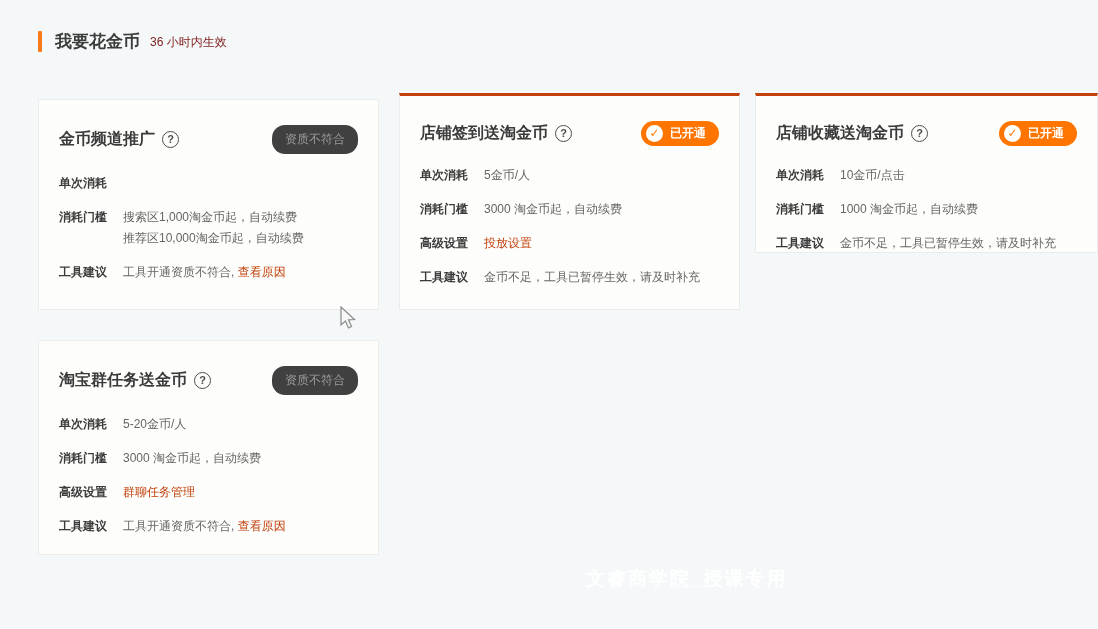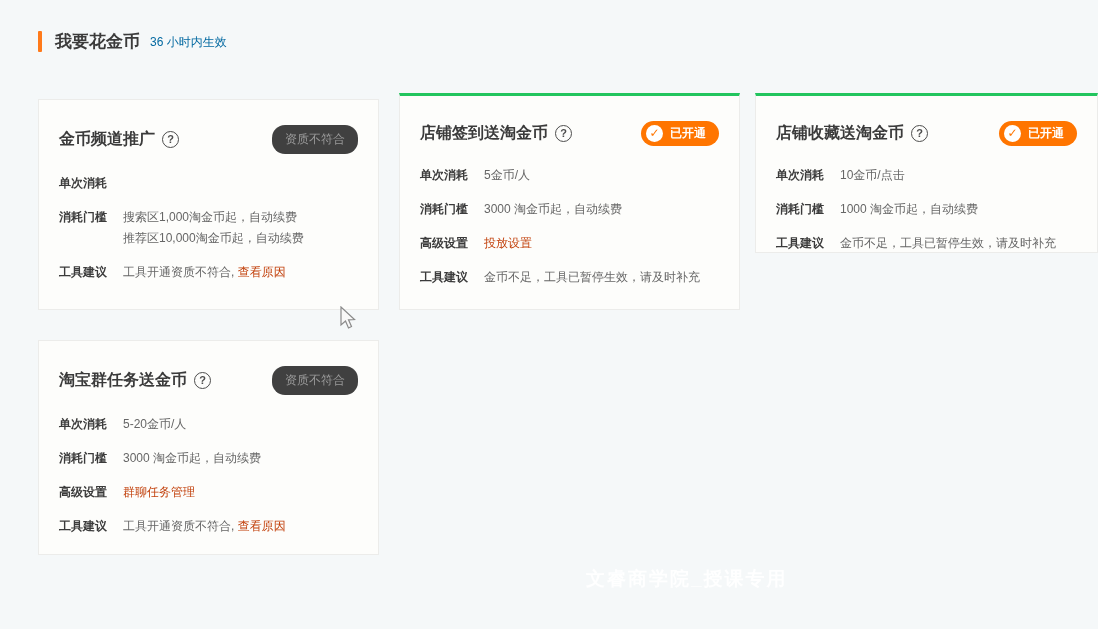--- a/index.html
+++ b/index.html
@@ -5,26 +5,26 @@
   html,body{margin:0;padding:0;}
   body{
     width:1098px;height:629px;position:relative;overflow:hidden;
     background:#f5f8f9;
     font-family:"Liberation Sans","DejaVu Sans",sans-serif;
   }
   
   .page-header{position:absolute;left:38px;top:30px;display:flex;align-items:center;}
   .accent-bar{width:4px;height:21px;background:#ff7a1a;margin-right:13px;border-radius:1px;}
   .page-title{font-size:17px;font-weight:700;color:#3b3b3b;margin:0 10px 0 0;}
-  .page-subtitle{font-size:12px;color:#0369a1;position:relative;top:1px;}
+  .page-subtitle{font-size:12px;color:#7f1d1d;position:relative;top:1px;}
 
   
   .card{position:absolute;background:#fdfdfb;border:1px solid #ececea;box-sizing:border-box;
         padding:25px 20px 18px;}
-  .card.open{border-top:3px solid #22c55e;}
+  .card.open{border-top:3px solid #c2410c;}
   .pos0{left:38px; top:99px; width:341px;height:211px;}
   .pos1{left:399px;top:93px; width:341px;height:217px;}
   .pos2{left:755px;top:93px; width:343px;height:160px;}
   .pos3{left:38px; top:340px;width:341px;height:215px;}
 
   .card-head{display:flex;justify-content:space-between;align-items:center;margin-bottom:19px;gap:29px;}
   .card-title{font-size:16px;font-weight:700;color:#3b3b3b;margin:0;display:flex;align-items:center;}
   .help{width:15px;height:15px;border:1.4px solid #4d4d4d;border-radius:50%;font-size:11px;
         line-height:15px;text-align:center;color:#4d4d4d;margin-left:7px;font-weight:700;
         box-sizing:content-box;cursor:pointer;flex:none;}

